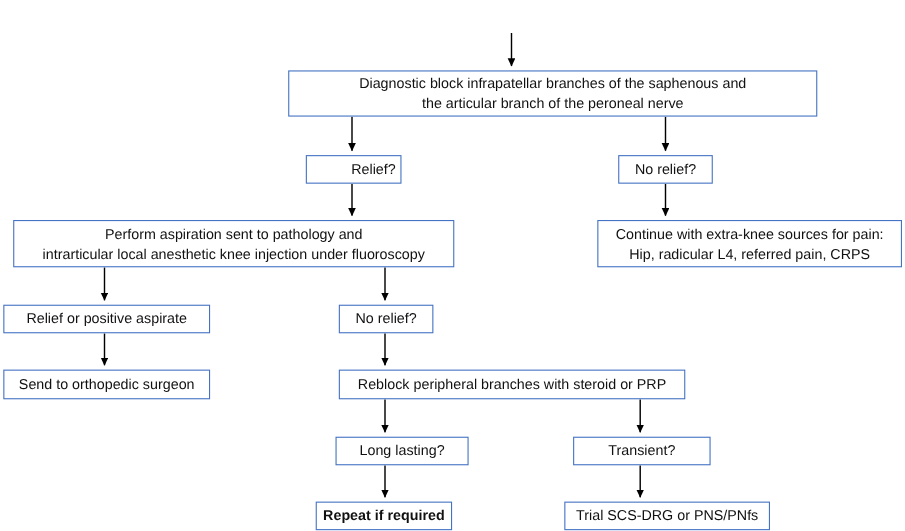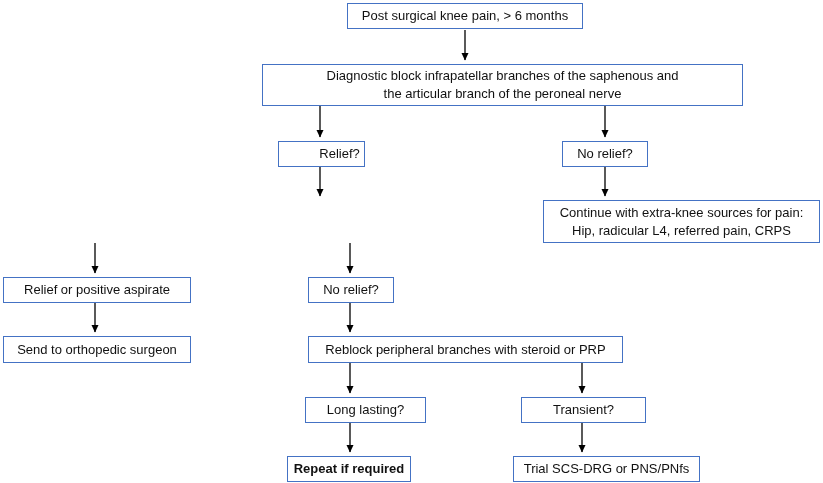--- a/index.html
+++ b/index.html
@@ -79,37 +79,38 @@
     <line x1="95" y1="243" x2="95" y2="273" marker-end="url(#ah)"></line>
     <line x1="350" y1="243" x2="350" y2="273" marker-end="url(#ah)"></line>
     <line x1="95" y1="303" x2="95" y2="332" marker-end="url(#ah)"></line>
     <line x1="350" y1="303" x2="350" y2="332" marker-end="url(#ah)"></line>
     <line x1="350" y1="363" x2="350" y2="393" marker-end="url(#ah)"></line>
     <line x1="582" y1="363" x2="582" y2="393" marker-end="url(#ah)"></line>
     <line x1="350" y1="423" x2="350" y2="452" marker-end="url(#ah)"></line>
     <line x1="582" y1="423" x2="582" y2="452" marker-end="url(#ah)"></line>
   </svg>
 
-  <div class="node" id="n-start">
-    <div class="line">Post surgical knee pain, &gt; 6 months</div>
-  </div>
 
   <div class="node" id="n-diagnostic">
     <div class="line">Diagnostic block infrapatellar branches of the saphenous and</div>
     <div class="line">the articular branch of the peroneal nerve</div>
   </div>
 
   <div class="node" id="n-relief1">
     <div class="line">Relief?</div>
   </div>
 
   <div class="node" id="n-norelief1">
     <div class="line">No relief?</div>
   </div>
 
+  <div class="node" id="n-aspiration">
+    <div class="line">Perform aspiration sent to pathology and</div>
+    <div class="line">intrarticular local anesthetic knee injection under fluoroscopy</div>
+  </div>
 
   <div class="node" id="n-continue">
     <div class="line">Continue with extra-knee sources for pain:</div>
     <div class="line">Hip, radicular L4, referred pain, CRPS</div>
   </div>
 
   <div class="node" id="n-reliefasp">
     <div class="line">Relief or positive aspirate</div>
   </div>
 

